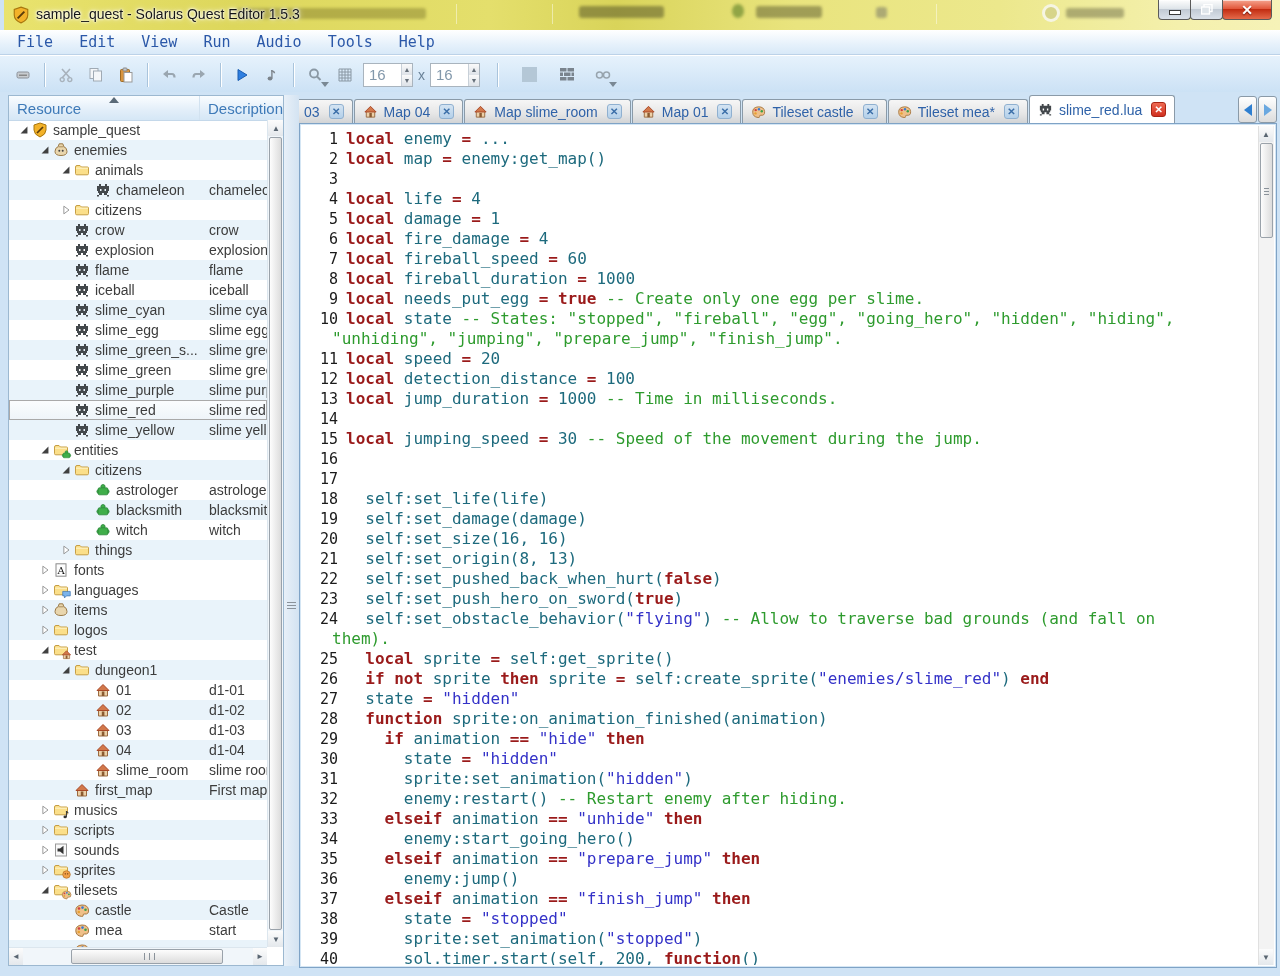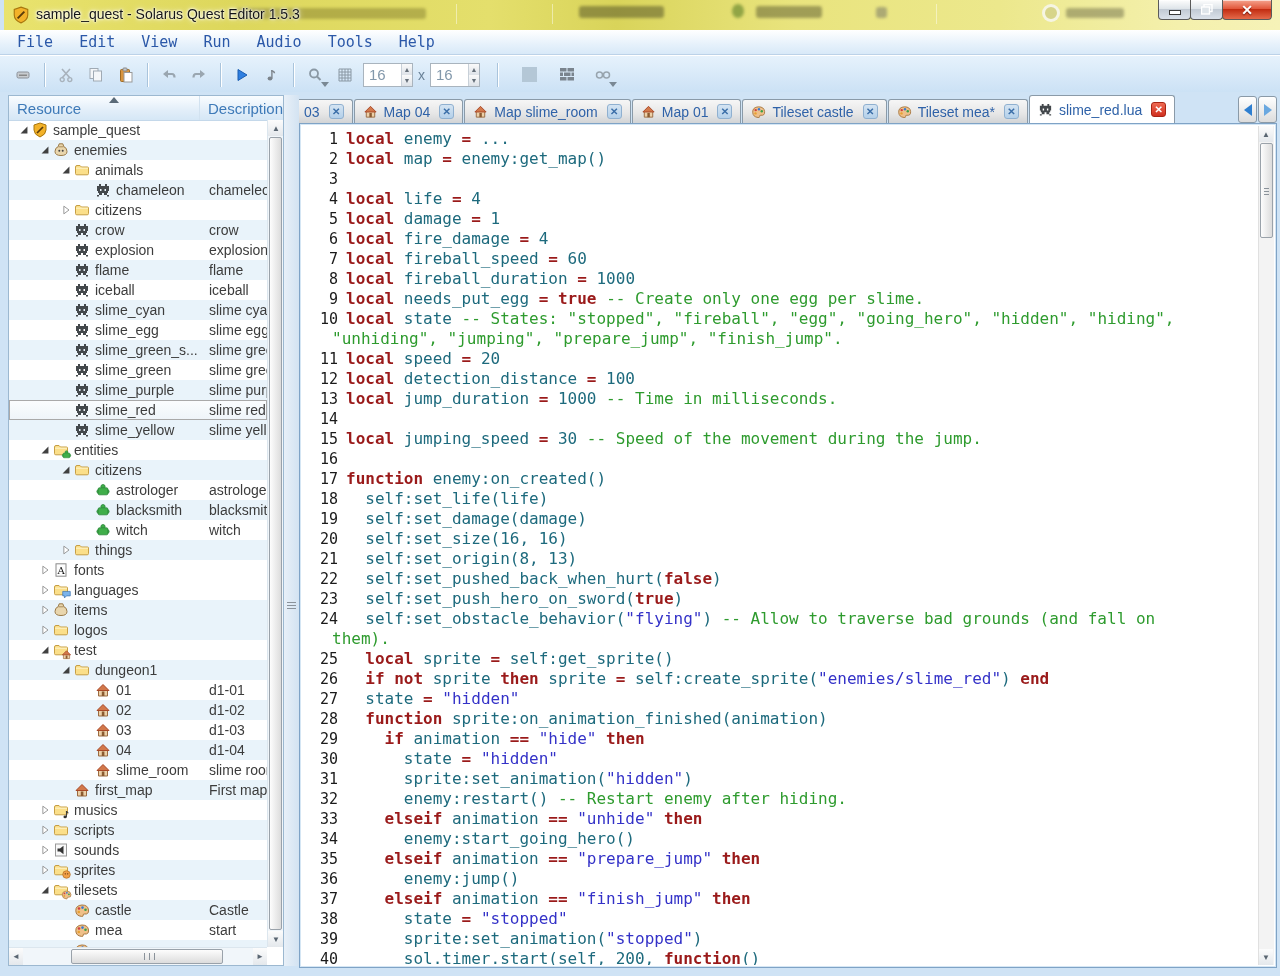--- a/index.html
+++ b/index.html
@@ -1053,21 +1053,20 @@
             <div class="cline">
               <span class="ln">15</span>
               <span class="ct"><span class="cs-k">local</span><span class="cs-d"> jumping_speed </span><span class="cs-k">=</span><span class="cs-d"> 30 </span><span class="cs-c">-- Speed of the movement during the jump.</span></span>
             </div>
             <div class="cline">
               <span class="ln">16</span>
               <span class="ct"></span>
             </div>
             <div class="cline">
               <span class="ln">17</span>
-              <span class="ct"><span class="cs-k">function</span><span class="cs-d"> enemy:on_created()</span></span>
             </div>
             <div class="cline">
               <span class="ln">18</span>
               <span class="ct"><span class="cs-d">  self:set_life(life)</span></span>
             </div>
             <div class="cline">
               <span class="ln">19</span>
               <span class="ct"><span class="cs-d">  self:set_damage(damage)</span></span>
             </div>
             <div class="cline">

